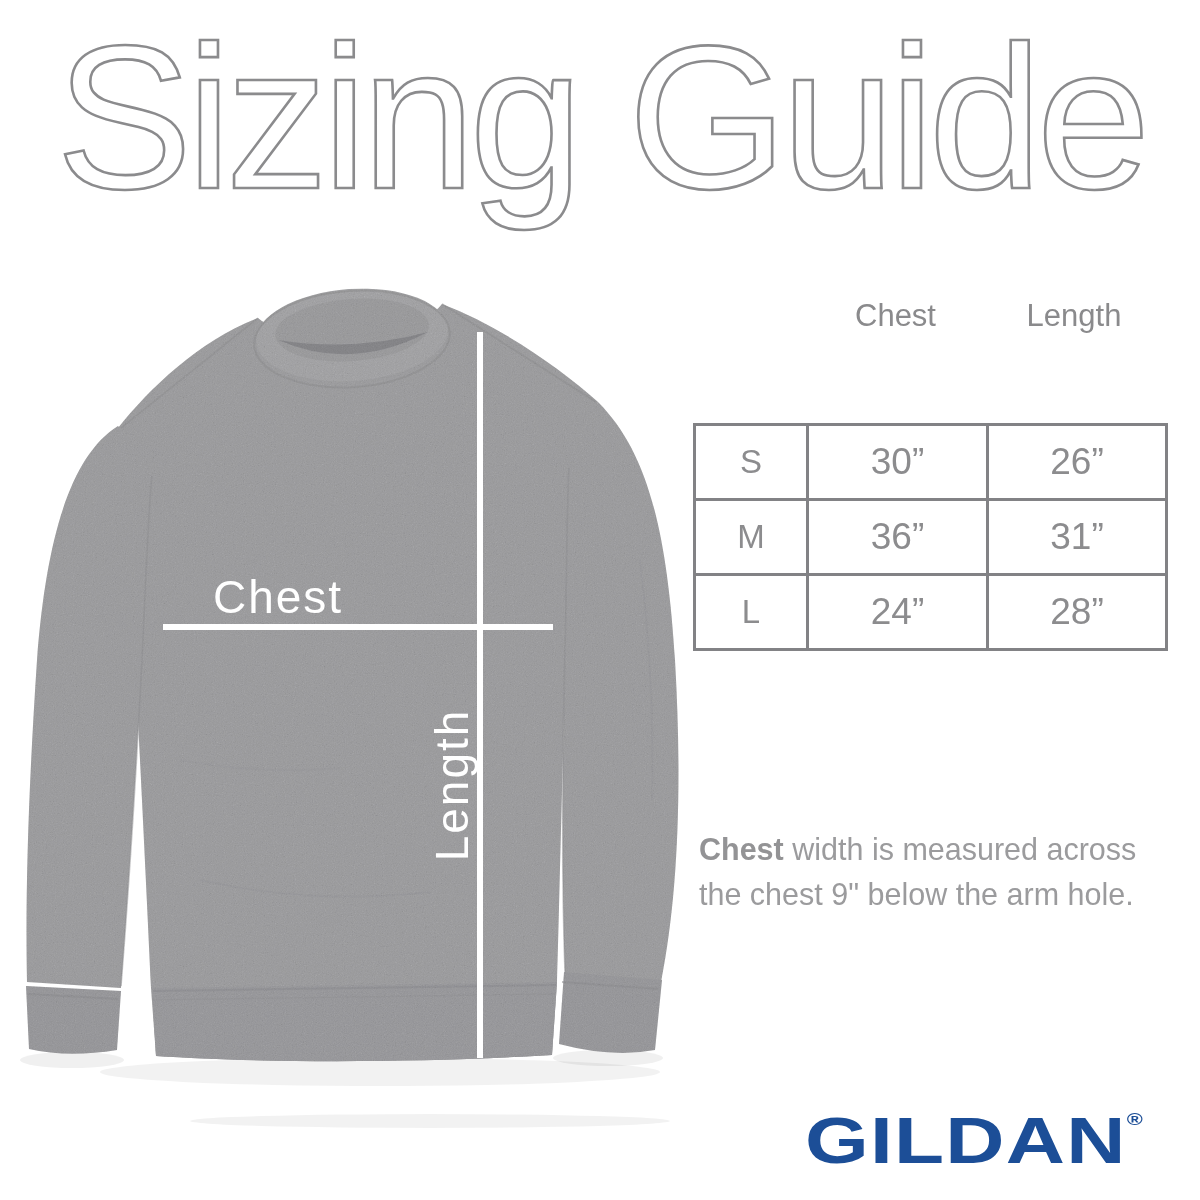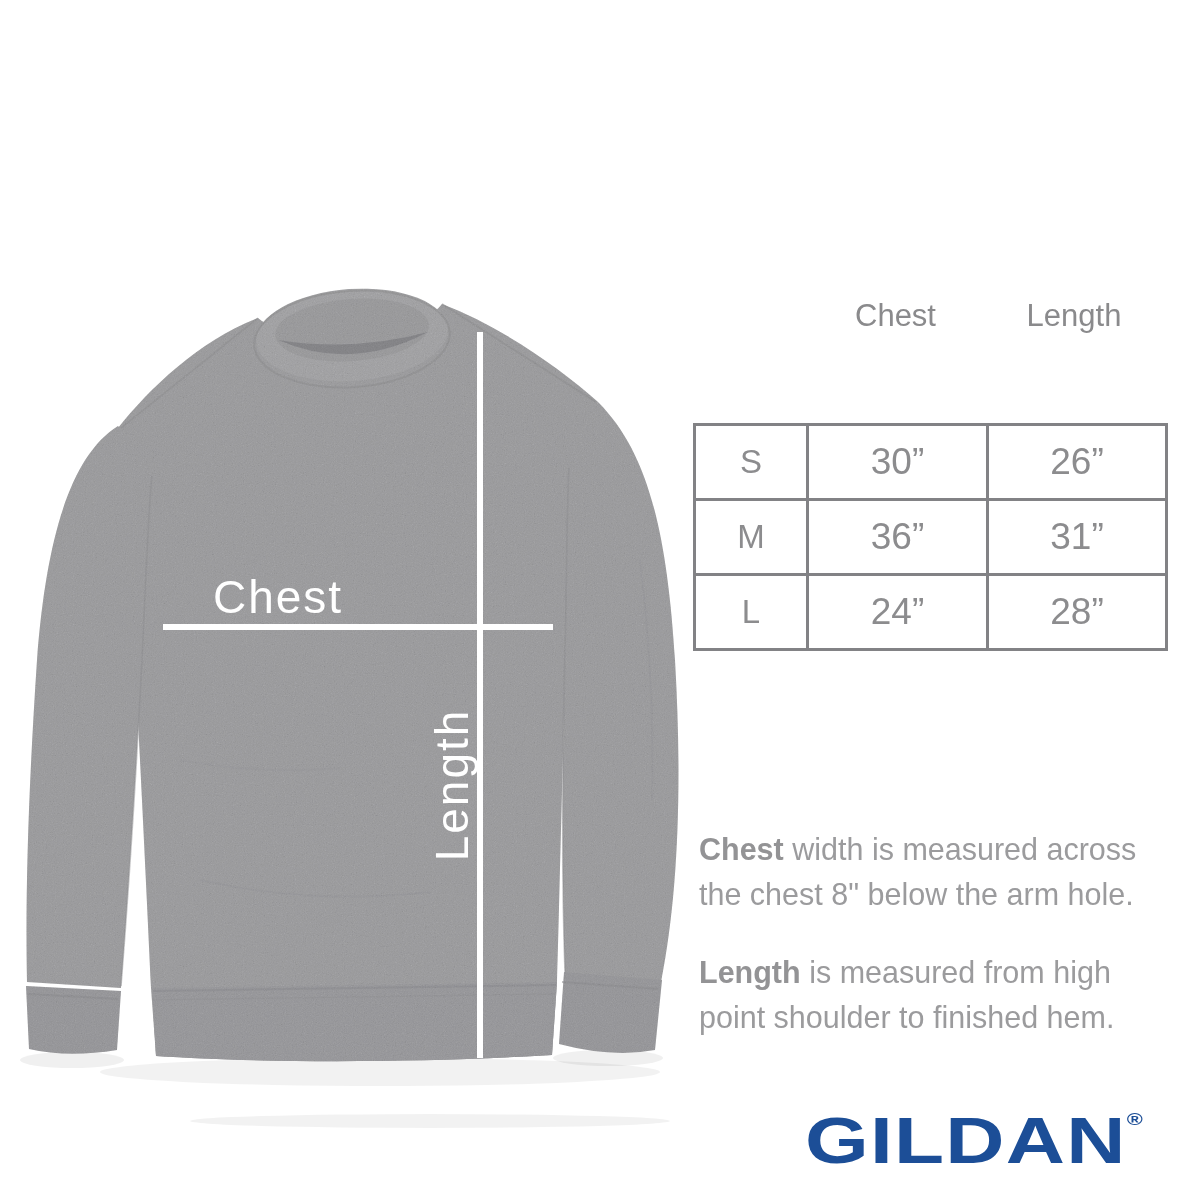--- a/index.html
+++ b/index.html
@@ -54,20 +54,21 @@
     font-size:64px;line-height:64px;letter-spacing:1px;white-space:nowrap;
     transform:scaleX(1.28);transform-origin:left top;
   }
   .brand .reg{font-size:17px;vertical-align:38px;letter-spacing:0;}
 </style>
 </head>
 <body>
 
 <div class="page">
 
+  <div class="title">Sizing Guide</div>
 
   <div class="shirt-wrap">
     <svg width="700" height="940" viewBox="0 0 700 940" xmlns="http://www.w3.org/2000/svg">
       <defs>
         <filter id="grain" x="-2%" y="-2%" width="104%" height="104%">
           <feTurbulence type="fractalNoise" baseFrequency="0.9" numOctaves="2" seed="7" result="n"></feTurbulence>
           <feColorMatrix in="n" type="saturate" values="0" result="g"></feColorMatrix>
           <feComponentTransfer in="g" result="ga">
             <feFuncA type="linear" slope="0.5" intercept="-0.08"></feFuncA>
           </feComponentTransfer>
@@ -168,20 +169,19 @@
           <td><span>24”</span><span class="tick"></span></td>
           <td>28”</td>
         </tr>
 
 
       </tbody>
   </table>
 
   <div class="notes">
 
-      <p><strong>Chest</strong><span> width is measured across the chest 8" below the arm hole.</span></p>
+      <p><strong>Chest</strong><span> width is measured across the chest 9" below the arm hole.</span></p>
 
-      <p><strong>Length</strong><span> is measured from high point shoulder to finished hem.</span></p>
     </div>
 
   <div class="brand"><span>GILDAN</span><span class="reg">®</span></div>
 
 </div>
 
 </body></html>

